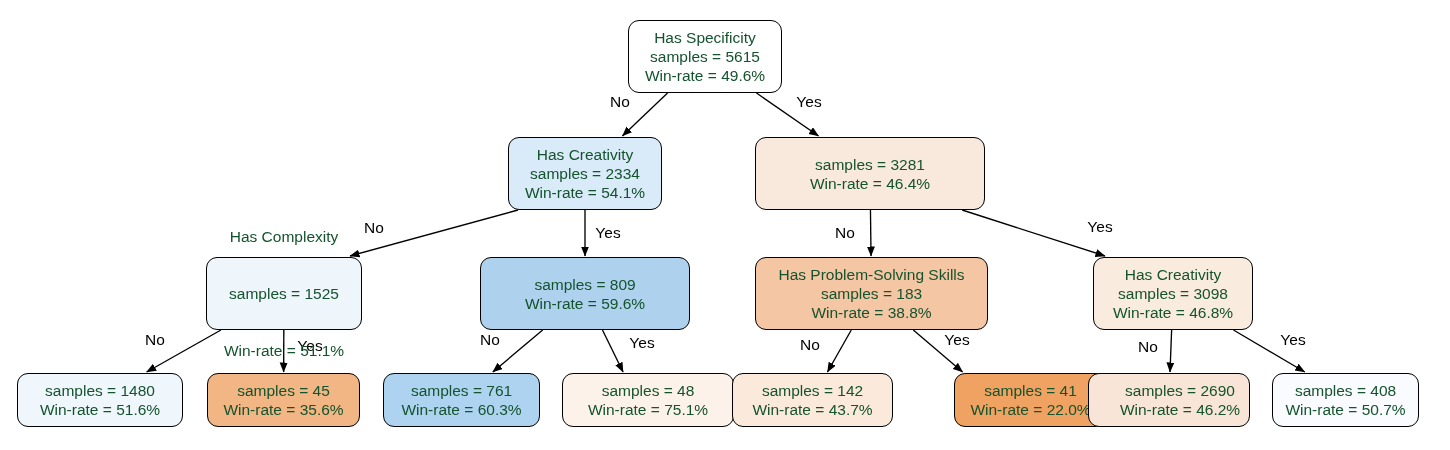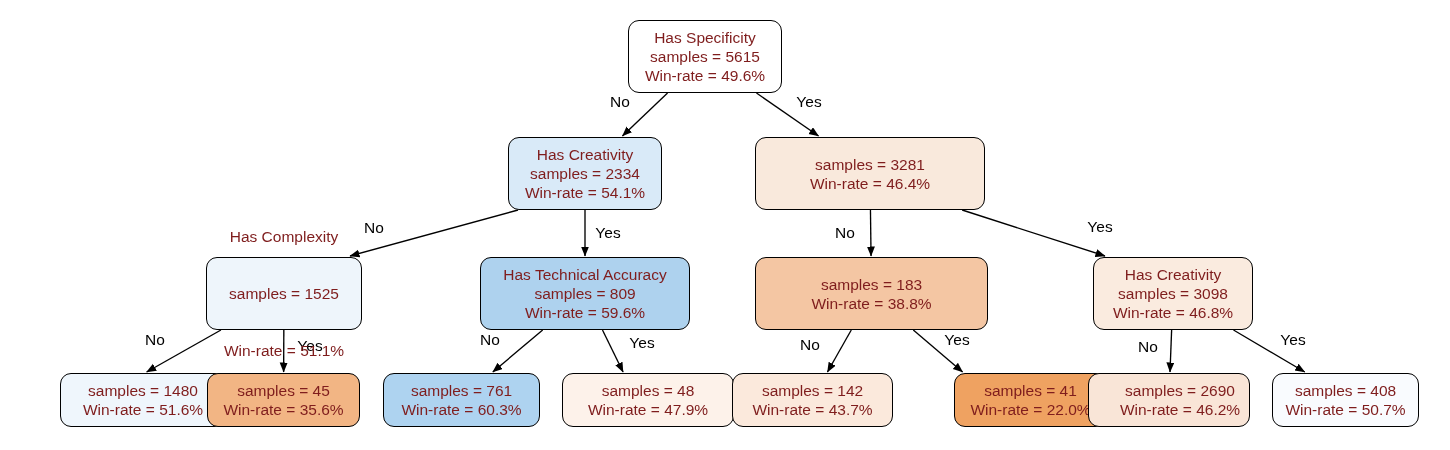--- a/index.html
+++ b/index.html
@@ -19,21 +19,21 @@
   .tree-node {
     position: absolute;
     box-sizing: border-box;
     border: 1.4px solid #000000;
     border-radius: 11px;
     display: flex;
     flex-direction: column;
     align-items: center;
     justify-content: center;
     text-align: center;
-    color: #7f1d1d;
+    color: #14532d;
     font-size: 15.5px;
     line-height: 19px;
   }
   .tree-node .node-line { white-space: nowrap; }
   .edge-label {
     font-size: 15.5px;
     fill: #000000;
   }
 </style>
 </head>
@@ -91,48 +91,48 @@
       <div class="tree-node" style="left: 755px; top: 137px; width: 230px; height: 73px; background: rgb(249, 233, 220);">
         <span class="node-line">samples = 3281</span>
         <span class="node-line">Win-rate = 46.4%</span>
       </div>
       <div class="tree-node" style="left: 206px; top: 257px; width: 156px; height: 73px; background: rgb(238, 245, 251); gap: 38px;">
         <span class="node-line">Has Complexity</span>
         <span class="node-line">samples = 1525</span>
         <span class="node-line">Win-rate = 51.1%</span>
       </div>
       <div class="tree-node" style="left: 480px; top: 257px; width: 210px; height: 73px; background: rgb(174, 210, 238);">
-        <span class="node-line">Has Technical Accuracy</span>
         <span class="node-line">samples = 809</span>
         <span class="node-line">Win-rate = 59.6%</span>
       </div>
       <div class="tree-node" style="left: 755px; top: 257px; width: 233px; height: 73px; background: rgb(244, 198, 163);">
+        <span class="node-line">Has Problem-Solving Skills</span>
         <span class="node-line">samples = 183</span>
         <span class="node-line">Win-rate = 38.8%</span>
       </div>
       <div class="tree-node" style="left: 1093px; top: 257px; width: 160px; height: 73px; background: rgb(250, 235, 223);">
         <span class="node-line">Has Creativity</span>
         <span class="node-line">samples = 3098</span>
         <span class="node-line">Win-rate = 46.8%</span>
       </div>
-      <div class="tree-node" style="left: 17px; top: 373px; width: 166px; height: 54px; background: rgb(239, 246, 252); margin-left: 43px;">
+      <div class="tree-node" style="left: 17px; top: 373px; width: 166px; height: 54px; background: rgb(239, 246, 252);">
         <span class="node-line">samples = 1480</span>
         <span class="node-line">Win-rate = 51.6%</span>
       </div>
       <div class="tree-node" style="left: 207px; top: 373px; width: 153px; height: 54px; background: rgb(242, 181, 132);">
         <span class="node-line">samples = 45</span>
         <span class="node-line">Win-rate = 35.6%</span>
       </div>
       <div class="tree-node" style="left: 383px; top: 373px; width: 157px; height: 54px; background: rgb(174, 211, 240);">
         <span class="node-line">samples = 761</span>
         <span class="node-line">Win-rate = 60.3%</span>
       </div>
       <div class="tree-node" style="left: 562px; top: 373px; width: 172px; height: 54px; background: rgb(253, 242, 234);">
         <span class="node-line">samples = 48</span>
-        <span class="node-line">Win-rate = 47.9%</span>
+        <span class="node-line">Win-rate = 75.1%</span>
       </div>
       <div class="tree-node" style="left: 732px; top: 373px; width: 161px; height: 54px; background: rgb(251, 233, 220);">
         <span class="node-line">samples = 142</span>
         <span class="node-line">Win-rate = 43.7%</span>
       </div>
       <div class="tree-node" style="left: 954px; top: 373px; width: 153px; height: 54px; background: rgb(239, 162, 97);">
         <span class="node-line">samples = 41</span>
         <span class="node-line">Win-rate = 22.0%</span>
       </div>
       <div class="tree-node" style="left: 1088px; top: 373px; width: 162px; height: 54px; background: rgb(249, 229, 215); padding-left: 22px;">

